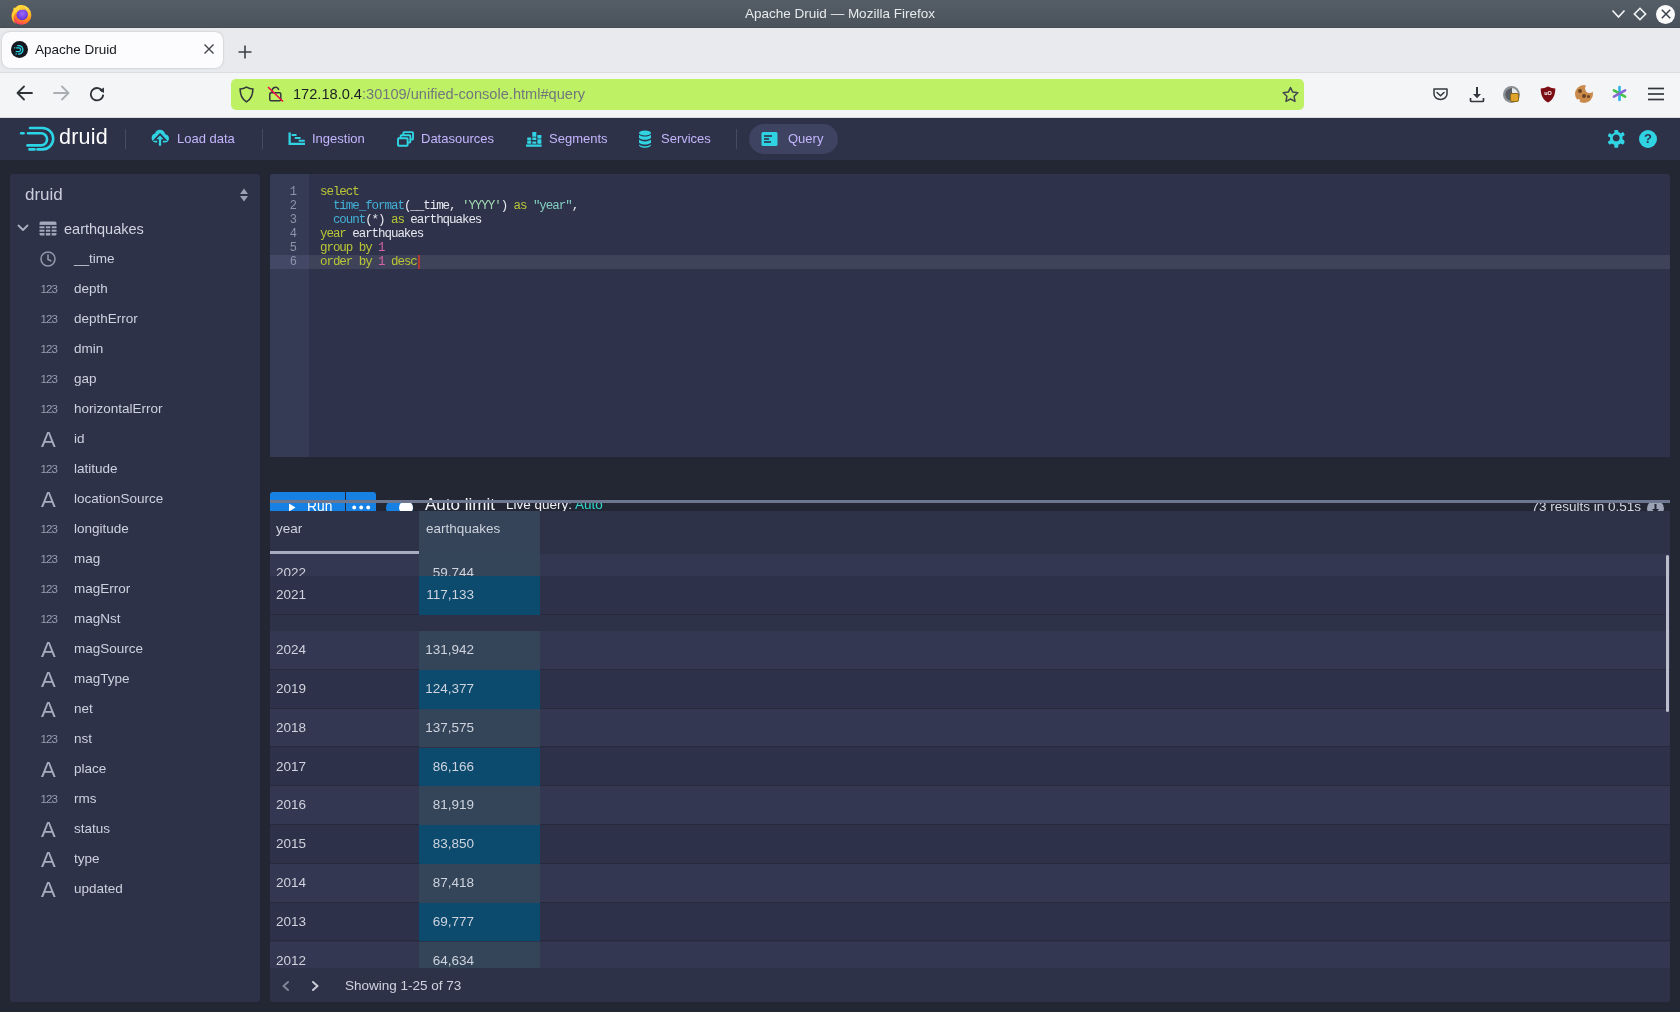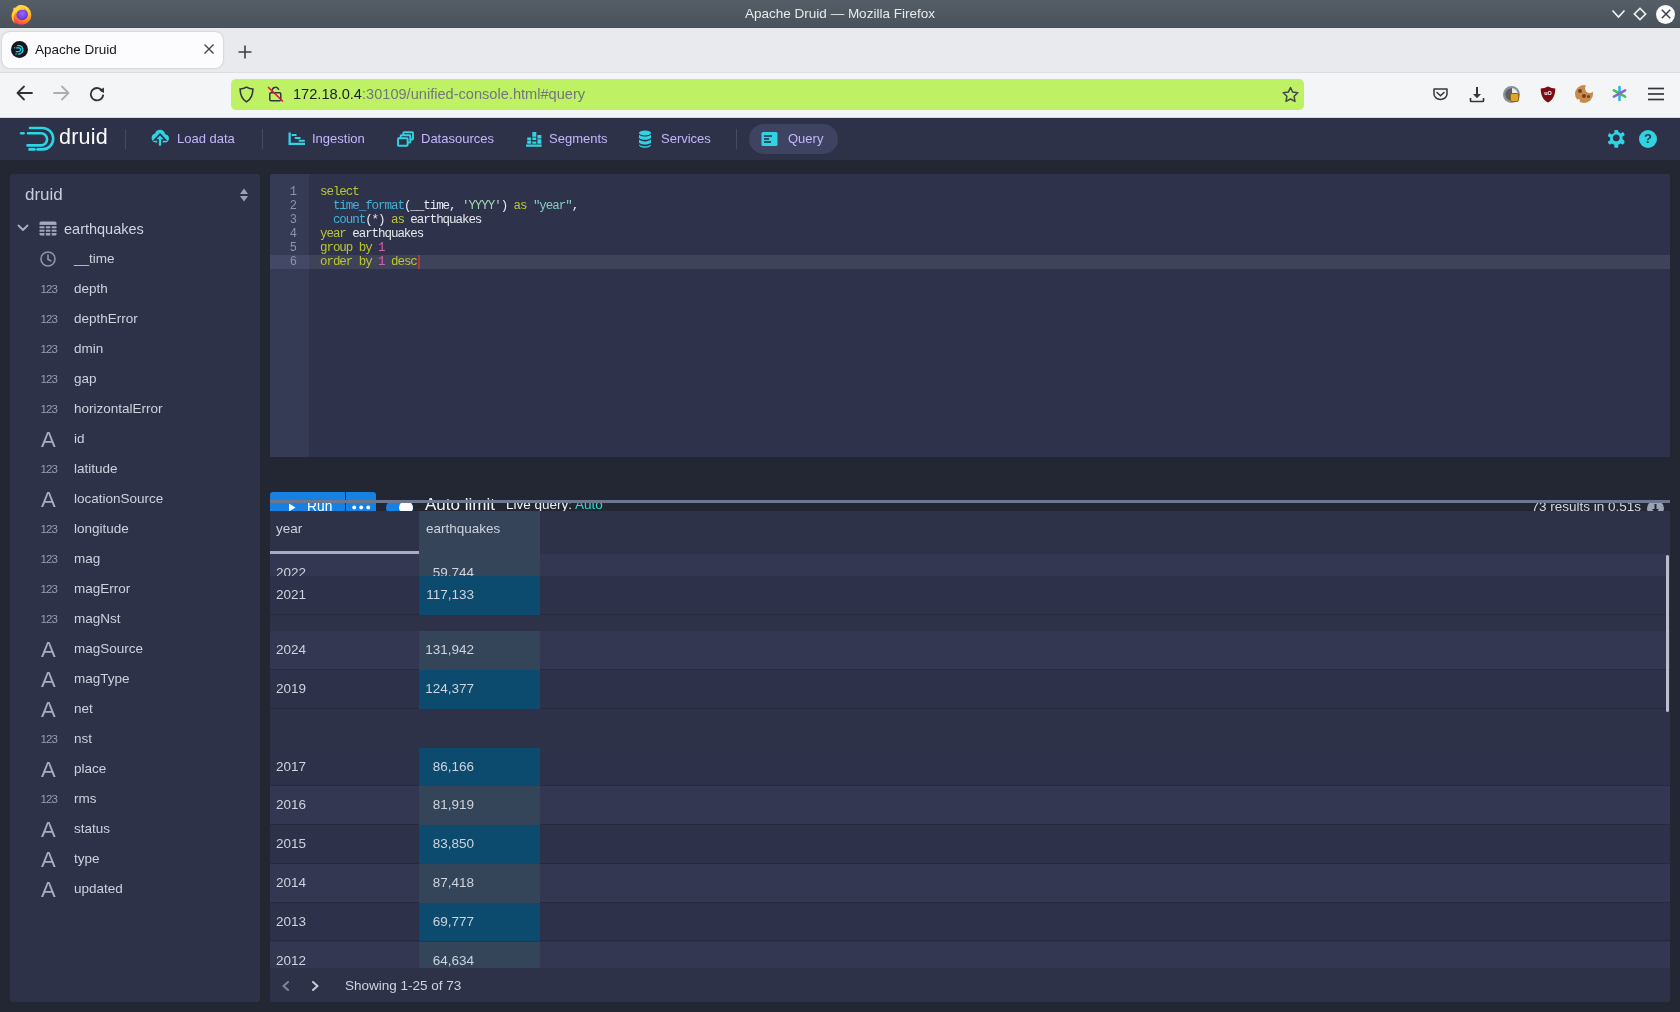--- a/index.html
+++ b/index.html
@@ -442,20 +442,26 @@
       <div class="c2">
         <span>131,942</span>
       </div>
     </div>
   <div class="trow r0" style="top:158.9px;">
       <span class="c1">2019</span>
       <div class="c2">
         <span>124,377</span>
       </div>
     </div>
+  <div class="trow r1" style="top:197.7px;">
+      <span class="c1">2018</span>
+      <div class="c2">
+        <span>137,575</span>
+      </div>
+    </div>
   <div class="trow r0" style="top:236.5px;">
       <span class="c1">2017</span>
       <div class="c2">
         <span>86,166</span>
       </div>
     </div>
   <div class="trow r1" style="top:275.3px;">
       <span class="c1">2016</span>
       <div class="c2">
         <span>81,919</span>

